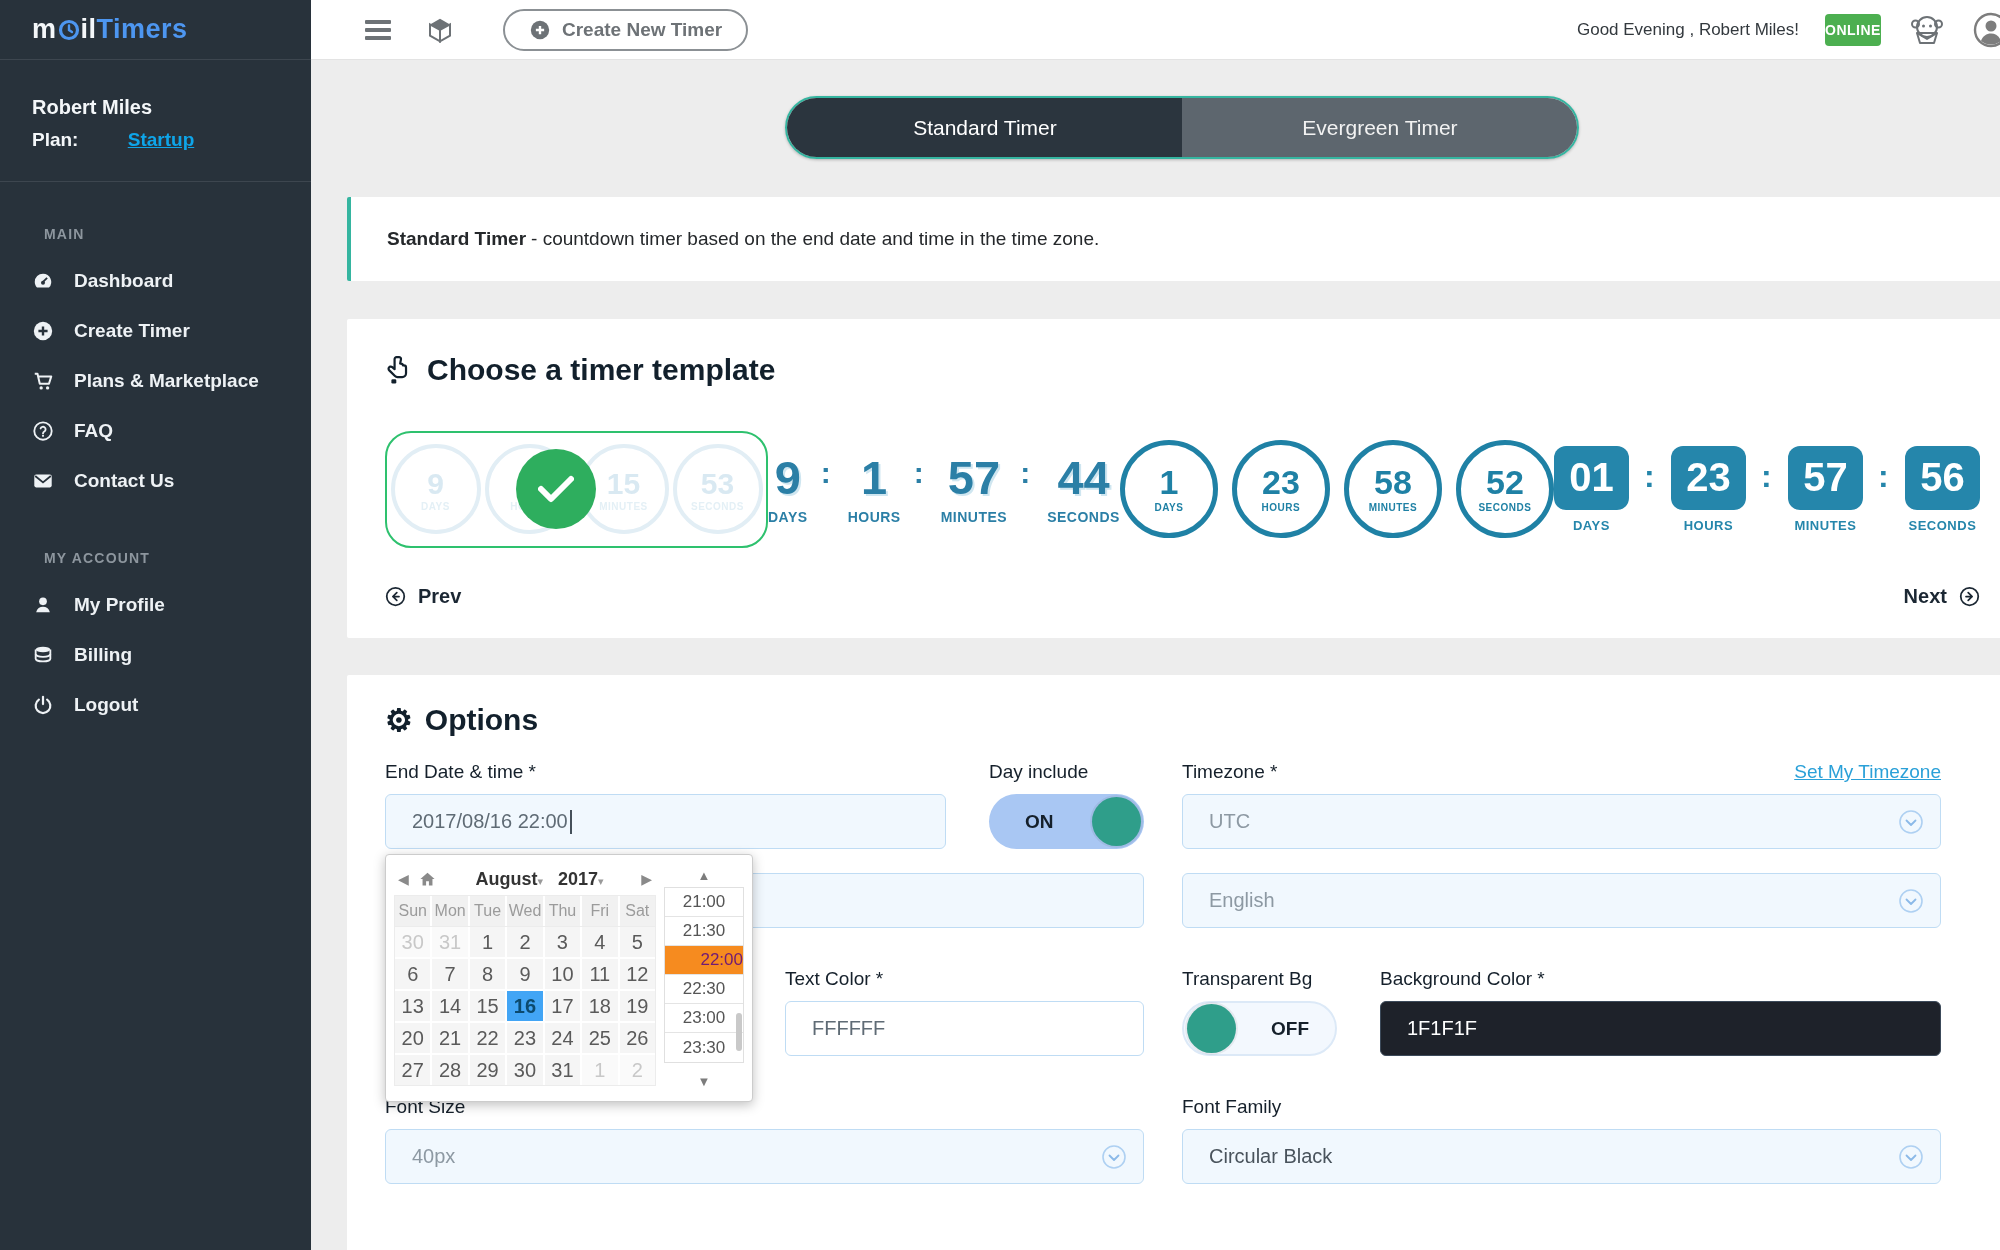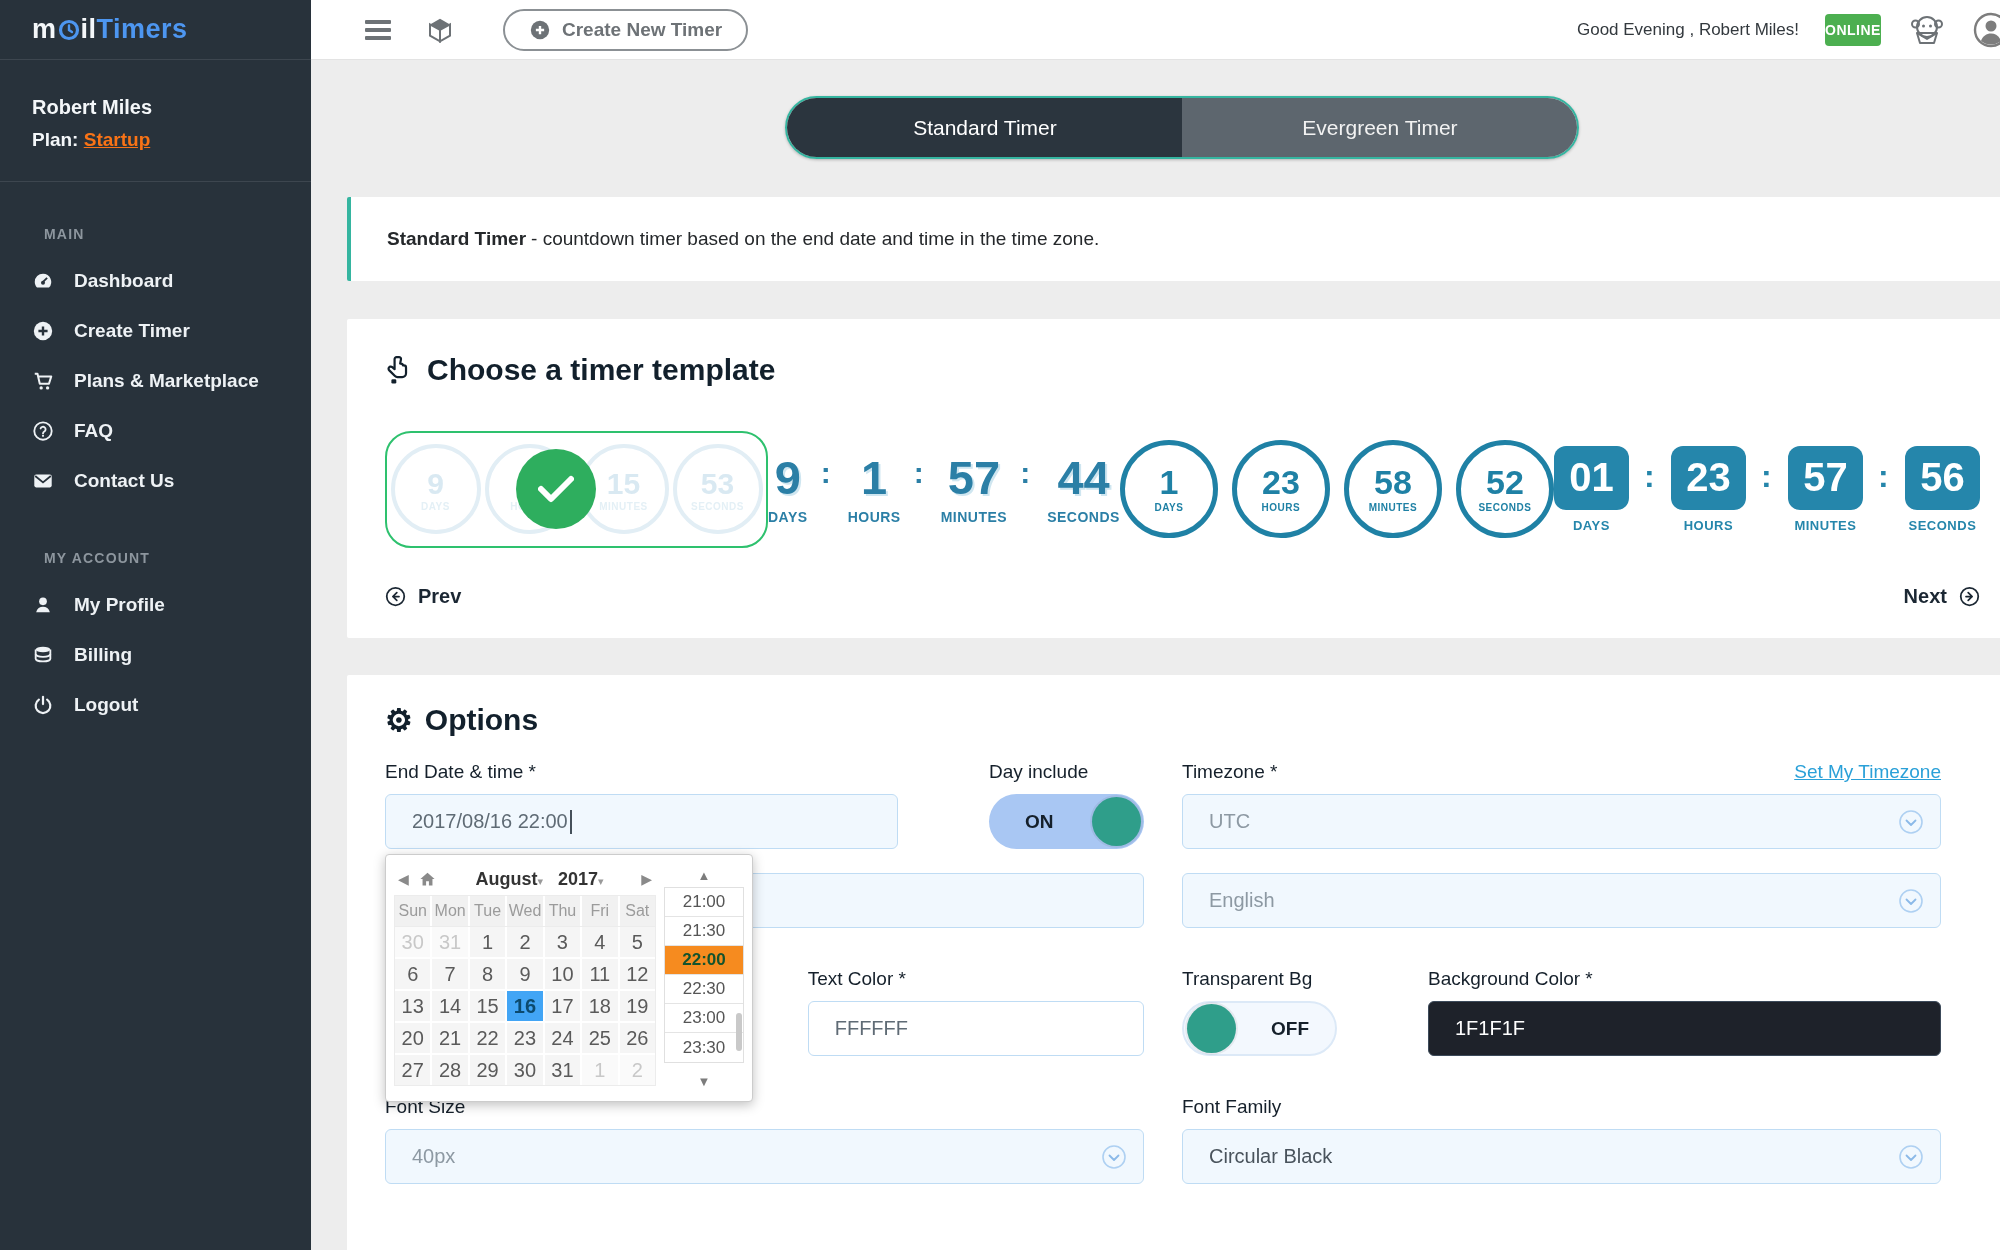--- a/index.html
+++ b/index.html
@@ -12,21 +12,21 @@
 
   
   .logo-row { height:60px; display:flex; align-items:center; padding-left:32px; border-bottom:1px solid rgba(255,255,255,.1); background:#28323b; }
   .logo { font-size:27px; font-weight:bold; letter-spacing:.5px; display:flex; align-items:center; }
   .logo .white { color:#f4f7f9; }
   .logo .blue { color:#4d96f0; }
   .logo svg { margin:0 1px; }
   .user-block { padding:36px 32px 30px 32px; border-bottom:1px solid rgba(255,255,255,.1); }
   .user-name { font-size:20px; font-weight:bold; color:#f4f7f9; }
   .user-plan { margin-top:10px; font-size:19px; font-weight:bold; color:#f4f7f9; }
-  .user-plan a { color:#f97316; text-decoration:underline; cursor:pointer; }
+  .user-plan a { color:#0ea5e9; text-decoration:underline; cursor:pointer;margin-left:44px; }
   .nav-section { margin-top:44px; }
   .nav-label { padding-left:44px; font-size:14px; font-weight:bold; letter-spacing:1.2px; color:#8d969e; margin-bottom:14px; }
   .nav-item { display:flex; align-items:center; gap:20px; padding:14px 0 14px 32px; color:#eef2f5; font-size:19px; font-weight:bold; cursor:pointer; }
   .nav-item svg { flex-shrink:0; }
 
   
   .topbar { height:60px; background:#fff; border-bottom:1px solid #e3e3e3; display:flex; align-items:center; padding:0 32px 0 54px; gap:0; }
   .hamburger { width:26px; cursor:pointer; }
   .hamburger div { height:4px; background:#6d7276; border-radius:1px; margin:4px 0; }
   .cube-icon { margin-left:34px; cursor:pointer; }
@@ -81,21 +81,21 @@
   .tpl-boxes .b-box { width:75px; height:64px; background:#2586ab; border-radius:12px; display:flex; align-items:center; justify-content:center; }
   .tpl-boxes .b-val { font-size:40px; font-weight:bold; color:#fff; }
   .tpl-boxes .b-lab { font-size:13px; font-weight:bold; color:#2586ab; margin-top:8px; letter-spacing:.5px; }
 
   .pager-row { margin-top:20px; display:flex; justify-content:space-between; align-items:center; }
   .pager { display:flex; align-items:center; gap:12px; font-size:20px; font-weight:bold; color:#1b2733; cursor:pointer; }
 
   
   .options-card { margin-top:37px; padding:28px 38px 60px 38px; position:relative; min-height:680px; }
   .opt-row { display:flex; }
-  .col { width:759px;gap:48px; }
+  .col { width:759px; }
   .col.right { margin-left:38px; }
   .field-label { font-size:19px; color:#15202b; margin-bottom:11px; }
   .input, .select { height:55px; background:#f1f8fe; border:1px solid #bfdcf4; border-radius:6px; display:flex; align-items:center; padding:0 26px; font-size:20px; position:relative; cursor:pointer; }
   .input { cursor:text; }
   .select .chev { position:absolute; right:16px; top:50%; transform:translateY(-50%); }
   .txt-dark { color:#5f6b75; }
   .txt-gray { color:#8d99a3; }
   .caret-bar { display:inline-block; width:2px; height:24px; background:#45505a; margin-left:2px; vertical-align:middle; }
 
   .label-row { display:flex; justify-content:space-between; align-items:flex-end; margin-bottom:11px; }
@@ -127,21 +127,21 @@
   .cal-grid { display:grid; grid-template-columns:repeat(7,1fr); gap:2px; border:1px solid #ececec; background:#fff; }
   .cal-grid .dh { background:#f1f1f1; color:#9b9b9b; font-size:16px; height:30px; display:flex; align-items:center; justify-content:center; }
   .cal-grid .dc { background:#f5f5f5; color:#5a5a5a; font-size:20px; height:30px; display:flex; align-items:center; justify-content:center; cursor:pointer; }
   .cal-grid .dc.muted { background:#fafafa; color:#c8c8c8; }
   .cal-grid .dc.selected { background:#42a5f5; color:#0c4a6e; font-weight:bold; }
   .time-col { width:80px; margin-left:8px; display:flex; flex-direction:column; align-items:center; }
   .time-arrow { font-size:13px; color:#7c7c7c; cursor:pointer; height:24px; display:flex; align-items:center; }
   .time-list { position:relative; width:80px; border:1px solid #e0e0e0; }
   .time-item { height:29px; display:flex; align-items:center; justify-content:center; font-size:17px; color:#555; border-bottom:1px solid #e4e4e4; cursor:pointer; }
   .time-item:last-child { border-bottom:none; }
-  .time-item.selected { background:#f68b1f; color:#14532d; font-weight:bold; }
+  .time-item.selected { background:#f68b1f; color:#701a75; font-weight:normal;justify-content:flex-end; }
   .time-scrollthumb { position:absolute; right:1px; top:118px; width:6px; height:38px; background:#c9c9c9; border-radius:3px; cursor:pointer; }
 </style>
 </head>
 <body>
 
 <div class="app">
 
   <aside class="sidebar">
     <div class="logo-row">
       <div class="logo">

